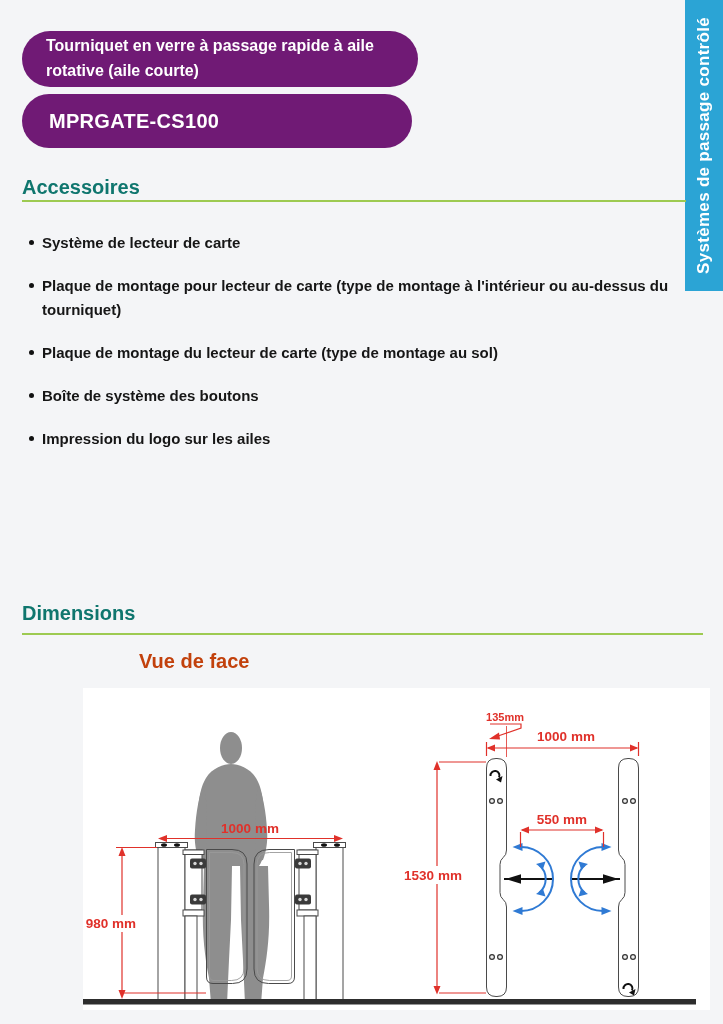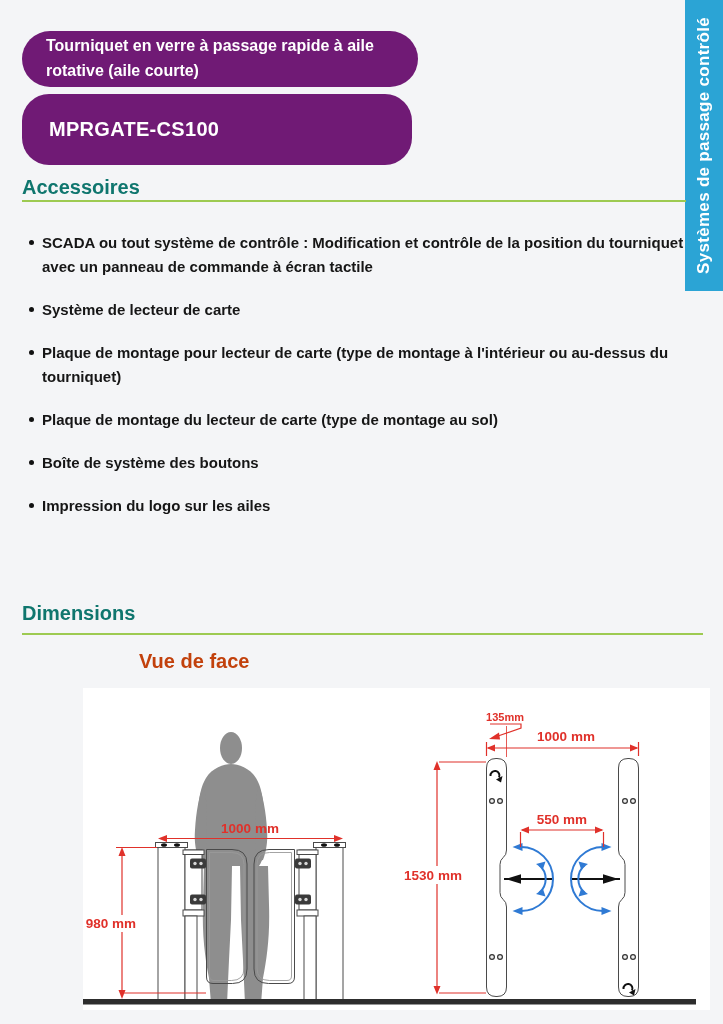--- a/index.html
+++ b/index.html
@@ -8,21 +8,21 @@
   
   .vbar{position:absolute;top:0;right:0;width:38px;height:291px;background:#2ba4d5;
         display:flex;align-items:center;justify-content:center;}
   .vbar-text{writing-mode:vertical-rl;transform:rotate(180deg);color:#fff;
         font-size:17px;font-weight:700;letter-spacing:.3px;white-space:nowrap;}
   
   .pill{position:absolute;left:22px;background:#701a75;color:#fff;box-sizing:border-box;
         display:flex;align-items:center;}
   .pill1{top:31px;width:396px;height:56px;border-radius:28px;padding:4px 24px;
         font-size:16px;font-weight:700;line-height:1.55;}
-  .pill2{top:94px;width:390px;height:71px;border-radius:27px;padding:0 27px;
+  .pill2{top:94px;width:390px;height:54px;border-radius:27px;padding:0 27px;
         font-size:20px;font-weight:700;letter-spacing:.3px;}
   
   .sec-title{position:absolute;left:22px;margin:0;font-size:20px;font-weight:700;color:#0f766e;}
   .rule{position:absolute;height:2px;background:#9dca51;}
   .rule-acc{left:22px;top:200px;width:664px;}
   .rule-dim{left:22px;top:633px;width:681px;}
   
   .acc-list{position:absolute;left:22px;top:231px;width:662px;margin:0;padding:0;list-style:none;}
   .acc-list li{position:relative;padding-left:20px;margin-bottom:19px;
         font-size:15px;font-weight:600;color:#161616;line-height:24px;}
@@ -60,21 +60,20 @@
     <span>Tourniquet en verre à passage rapide à aile rotative (aile courte)</span>
   </div>
   <div class="pill pill2">
     <span>MPRGATE-CS100</span>
   </div>
 
   <h2 class="sec-title" style="top:176px;">Accessoires</h2>
   <div class="rule rule-acc"></div>
 
   <ul class="acc-list">
-    <li>SCADA ou tout système de contrôle : Modification et contrôle de la position du tourniquet avec un panneau de commande à écran tactile</li>
     <li>Système de lecteur de carte</li>
     <li>Plaque de montage pour lecteur de carte (type de montage à l'intérieur ou au-dessus du tourniquet)</li>
     <li>Plaque de montage du lecteur de carte (type de montage au sol)</li>
     <li>Boîte de système des boutons</li>
     <li>Impression du logo sur les ailes</li>
   </ul>
 
   <h2 class="sec-title" style="top:602px;">Dimensions</h2>
   <div class="rule rule-dim"></div>
 

